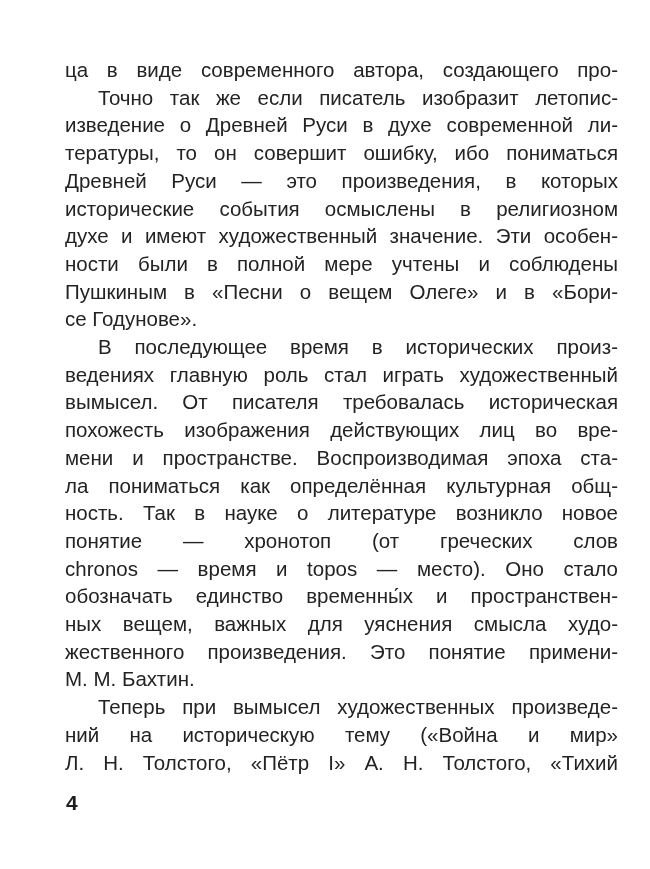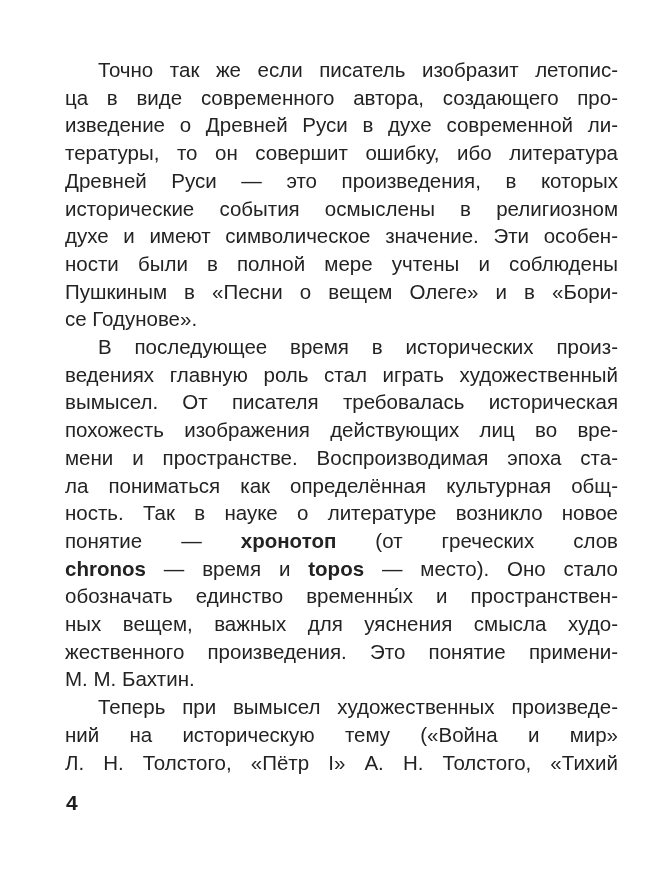--- a/index.html
+++ b/index.html
@@ -35,45 +35,45 @@
     min-height: 27.7px;
   }
   .line.indent {
     text-indent: 33px;
   }
   .line.last {
     text-align-last: left;
     -moz-text-align-last: left;
   }
   .bold {
-    font-weight: bold;
+    font-weight: normal;
   }
   .page-number {
     position: absolute;
     left: 66px;
     top: 791px;
     font-size: 21px;
     font-weight: bold;
     color: #1e1e1e;
   }
 </style>
 </head>
 <body>
 
 <div class="page">
   <div class="text-block">
 
     <div class="para">
+      <div class="line">ца в виде современного автора, создающего про-</div>
       <div class="line indent">Точно так же если писатель изобразит летопис-</div>
-      <div class="line">ца в виде современного автора, создающего про-</div>
       <div class="line">изведение о Древней Руси в духе современной ли-</div>
-      <div class="line">тературы, то он совершит ошибку, ибо литература</div>
+      <div class="line">тературы, то он совершит ошибку, ибо пониматься</div>
       <div class="line">Древней Руси — это произведения, в которых</div>
       <div class="line">исторические события осмыслены в религиозном</div>
-      <div class="line">духе и имеют символическое значение. Эти особен-</div>
+      <div class="line">духе и имеют художественный значение. Эти особен-</div>
       <div class="line">ности были в полной мере учтены и соблюдены</div>
       <div class="line">Пушкиным в «Песни о вещем Олеге» и в «Бори-</div>
       <div class="line last">се Годунове».</div>
     </div>
 
     <div class="para">
       <div class="line indent">В последующее время в исторических произ-</div>
       <div class="line">ведениях главную роль стал играть художественный</div>
       <div class="line">вымысел. От писателя требовалась историческая</div>
       <div class="line">похожесть изображения действующих лиц во вре-</div>

